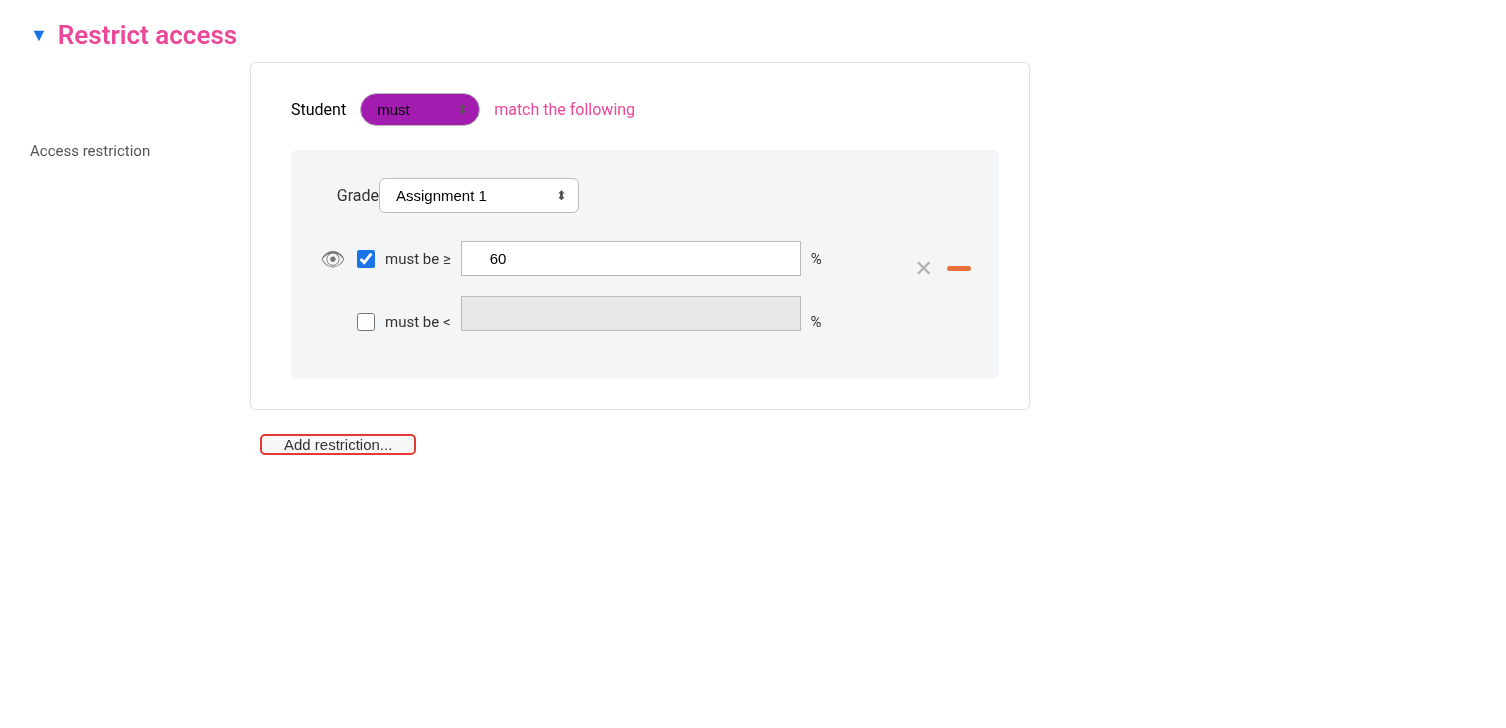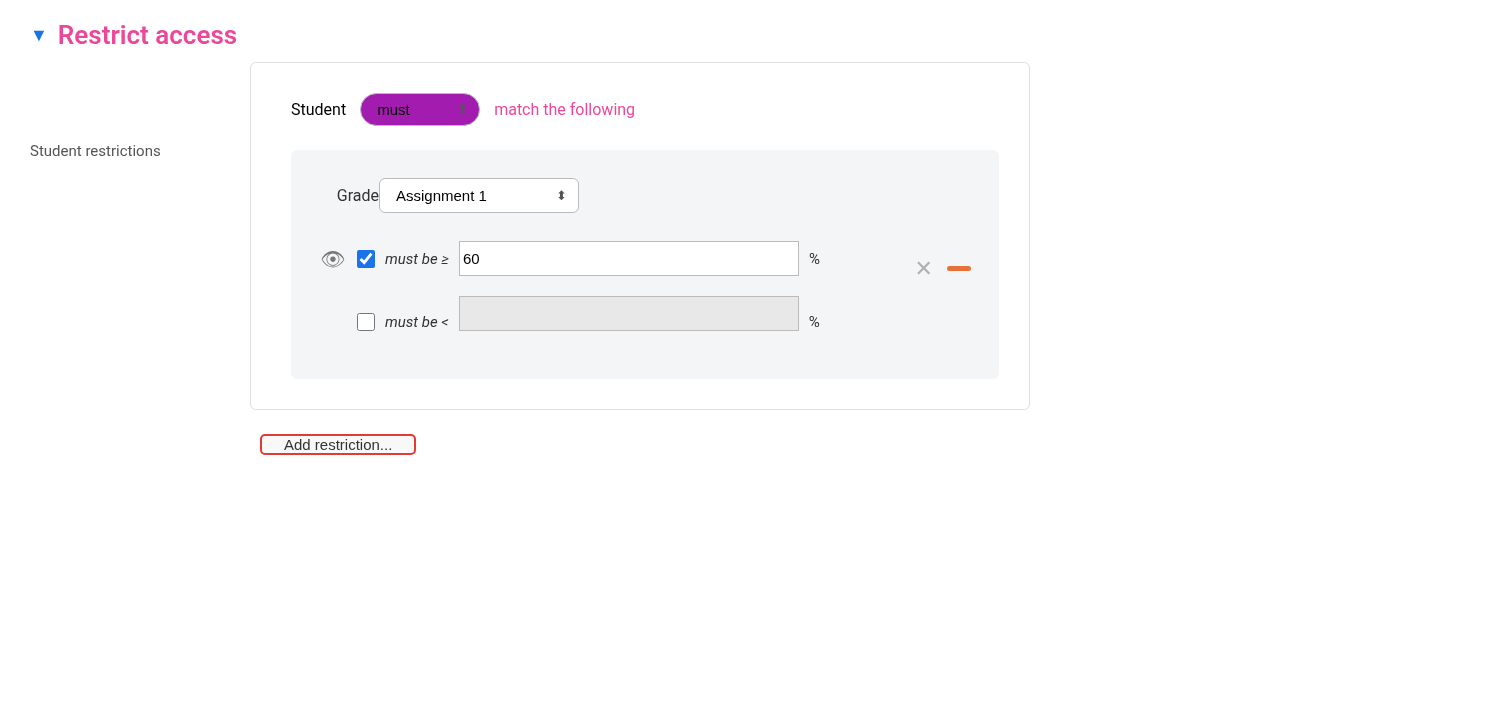--- a/index.html
+++ b/index.html
@@ -156,27 +156,26 @@
     .condition-checkbox {
       width: 18px;
       height: 18px;
       cursor: pointer;
       accent-color: #1a73e8;
     }
 
     .condition-text {
       font-size: 15px;
       color: #333;
-      font-style: italic;
     }
 
     .condition-input {
       border: 1.5px solid #bbb;
       border-radius: 0;
-      padding: 8px 3px;
+      padding: 8px 28px;
       font-size: 15px;
       background: #fff;
       width: 340px;
     }
 
     .condition-input.disabled {
       background: #e8e8e8;
       color: #999;
       cursor: not-allowed;
     }
@@ -232,21 +231,21 @@
 </head>
 <body>
 
 <div class="section-header">
   <span class="chevron-icon">▼</span>
   <span class="section-title">Restrict access</span>
 </div>
 
 <div class="form-row">
 
-  <div class="label-col">Student restrictions</div>
+  <div class="label-col">Access restriction</div>
 
   <div>
     <div class="content-panel">
 
       <div class="student-row">
         <span class="student-label">Student</span>
         <div class="select-wrapper">
           <select>
             <option>must</option>
             <option>must not</option>

